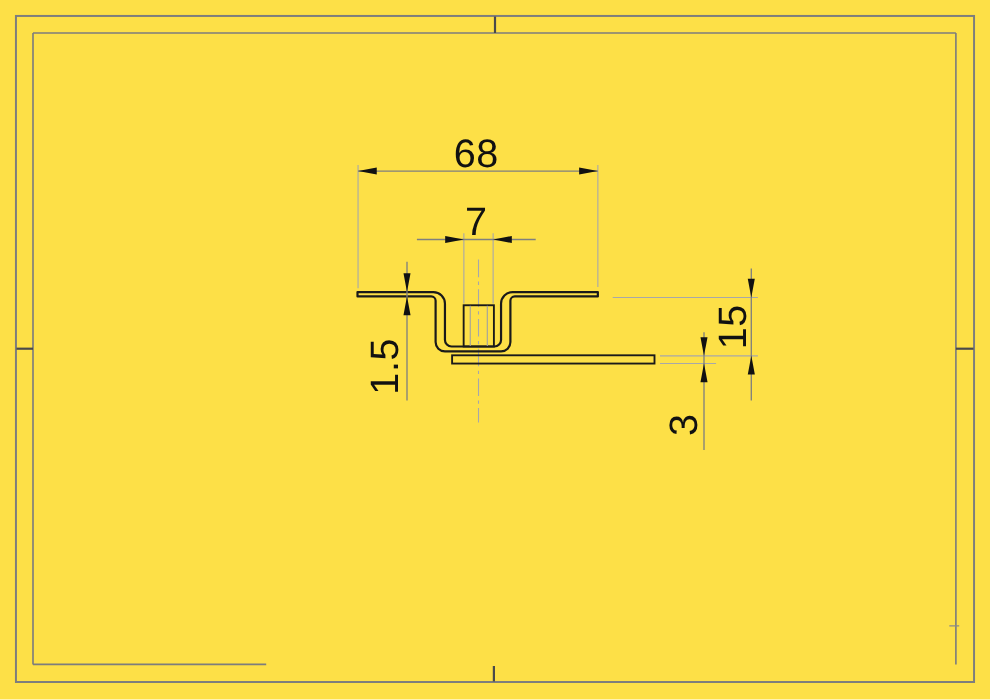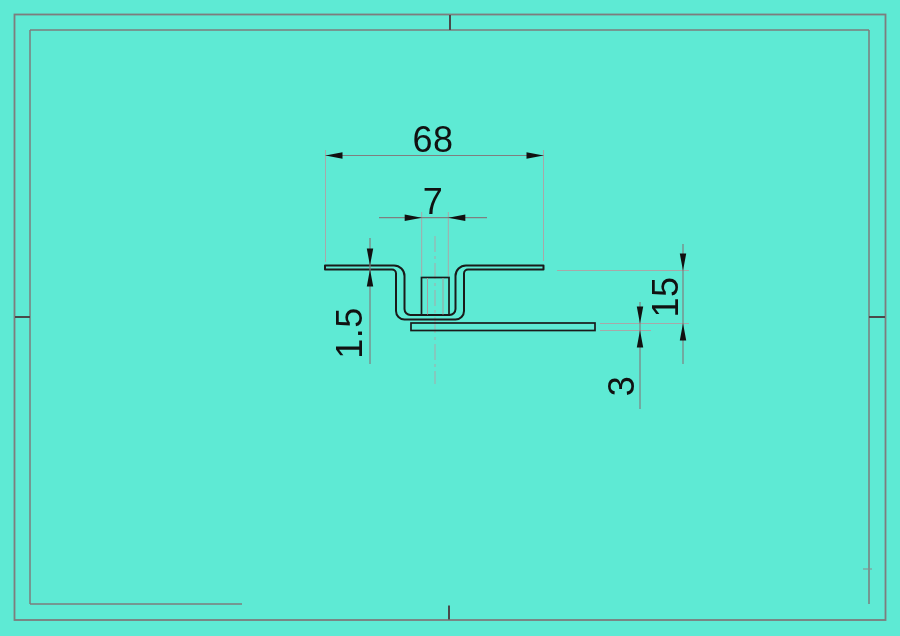--- a/index.html
+++ b/index.html
@@ -7,21 +7,21 @@
     padding: 0;
     width: 900px;
     height: 636px;
     background: #ffffff;
     font-family: "Liberation Sans", sans-serif;
   }
   .sheet {
     position: relative;
     width: 900px;
     height: 636px;
-    background: #5eead4;
+    background: #fde047;
     overflow: hidden;
   }
   svg { display: block; }
   .dim-text {
     font-family: "Liberation Sans", sans-serif;
     font-size: 36px;
     fill: #111111;
     letter-spacing: 0.5px;
   }
 </style>

